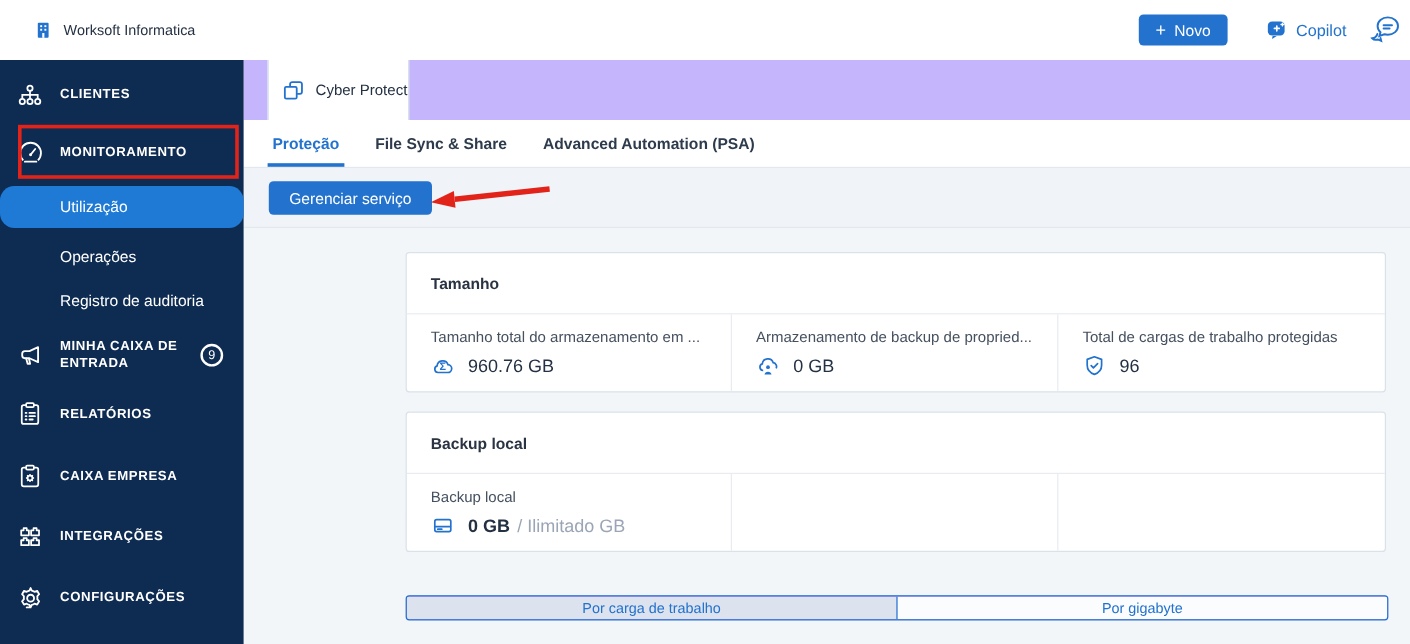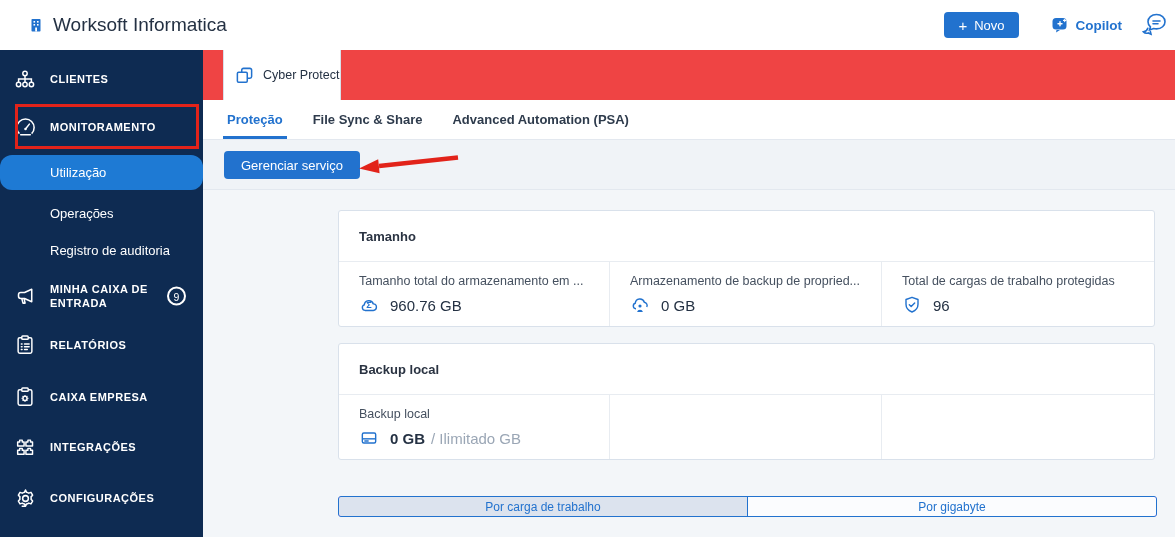--- a/index.html
+++ b/index.html
@@ -7,40 +7,40 @@
   body {
     font-family:"Liberation Sans", sans-serif;
     position:relative; overflow:hidden; background:#fff;
     -webkit-font-smoothing:antialiased;
   }
   svg { display:block; }
 
   
   .topbar { position:absolute; left:0; top:0; width:1175px; height:50px; background:#fff; display:flex; align-items:center; justify-content:space-between; z-index:5; }
   .brand { display:flex; align-items:center; gap:9px; padding-left:28px; cursor:pointer; }
-  .brand-label { font-size:19px; color:#243143; }
+  .brand-label { font-size:12px; color:#243143; }
   .topbar-right { display:flex; align-items:center; padding-right:5px; }
   .btn-novo { display:flex; align-items:center; gap:7px; background:#2272CE; color:#fff; border:none; border-radius:4px; height:26px; padding:0 14px; font-size:13px; font-family:inherit; cursor:pointer; margin-right:33px; }
   .btn-novo .plus { font-size:15px; font-weight:400; line-height:1; }
-  .copilot { display:flex; align-items:center; gap:7px; color:#2272CE; font-size:13.5px; cursor:pointer; margin-right:18px;font-weight:bold; }
+  .copilot { display:flex; align-items:center; gap:7px; color:#2272CE; font-size:13.5px; cursor:pointer; margin-right:18px; }
   .chat-btn { cursor:pointer; margin-right:2px; }
 
   
   .sidebar { position:absolute; left:0; top:50px; width:203px; height:487px; background:#0E2B52; z-index:4; }
   .nav-item { position:absolute; left:0; width:203px; display:flex; align-items:center; color:#fff; cursor:pointer; }
   .nav-item .ic { position:absolute; left:13px; width:24px; display:flex; justify-content:center; }
   .nav-label { margin-left:50px; font-size:11px; font-weight:700; letter-spacing:.5px; line-height:14px; padding-right:30px; }
   .nav-sub { font-size:13px; font-weight:400; letter-spacing:0; margin-left:50px; }
   .nav-selected { background:#1E7AD4; }
   .badge { position:absolute; left:167px; top:50%; transform:translateY(-50%); width:19px; height:19px; border-radius:50%; background:#0E2B52; border:2px solid #fff; color:#fff; font-size:10.5px; display:flex; align-items:center; justify-content:center; font-weight:400; }
   .annotate-box { position:absolute; left:15px; top:54px; width:184px; height:45px; border:3px solid #E2231A; pointer-events:none; z-index:6; }
 
   
   .main { position:absolute; left:203px; top:50px; width:972px; height:487px; background:#F3F6F9; }
-  .tabstrip { position:absolute; left:0; top:0; width:972px; height:50px; background:#ef4444; }
+  .tabstrip { position:absolute; left:0; top:0; width:972px; height:50px; background:#c4b5fd; }
   .service-tab { position:absolute; left:20px; top:0; width:118px; height:50px; background:#fff; border-right:1px solid #D8E0E9; border-left:1px solid #D8E0E9; display:flex; align-items:center; gap:9px; padding-left:11px; cursor:pointer; }
   .service-tab-label { font-size:12.5px; color:#243143; }
   .tabsrow { position:absolute; left:0; top:50px; width:972px; height:40px; background:#fff; border-bottom:1px solid #E3E8EF; display:flex; align-items:stretch; padding-left:24px; }
   .tab { display:flex; align-items:center; margin-right:30px; font-size:13px; font-weight:700; color:#2E3B4C; position:relative; cursor:pointer; }
   .tab.active { color:#2272CE; }
   .tab.active::after { content:""; position:absolute; left:-4px; right:-4px; bottom:0; height:3px; background:#2272CE; }
   .actionrow { position:absolute; left:0; top:90px; width:972px; height:50px; background:#F0F3F7; border-bottom:1px solid #E3E8EF; }
   .btn-manage { position:absolute; left:21px; top:11px; height:28px; padding:4px 17px; background:#2272CE; color:#fff; border:none; border-radius:4px; font-size:13px; font-family:inherit; cursor:pointer; }
   .arrow-svg { position:absolute; left:0; top:0; pointer-events:none; z-index:6; }
 

